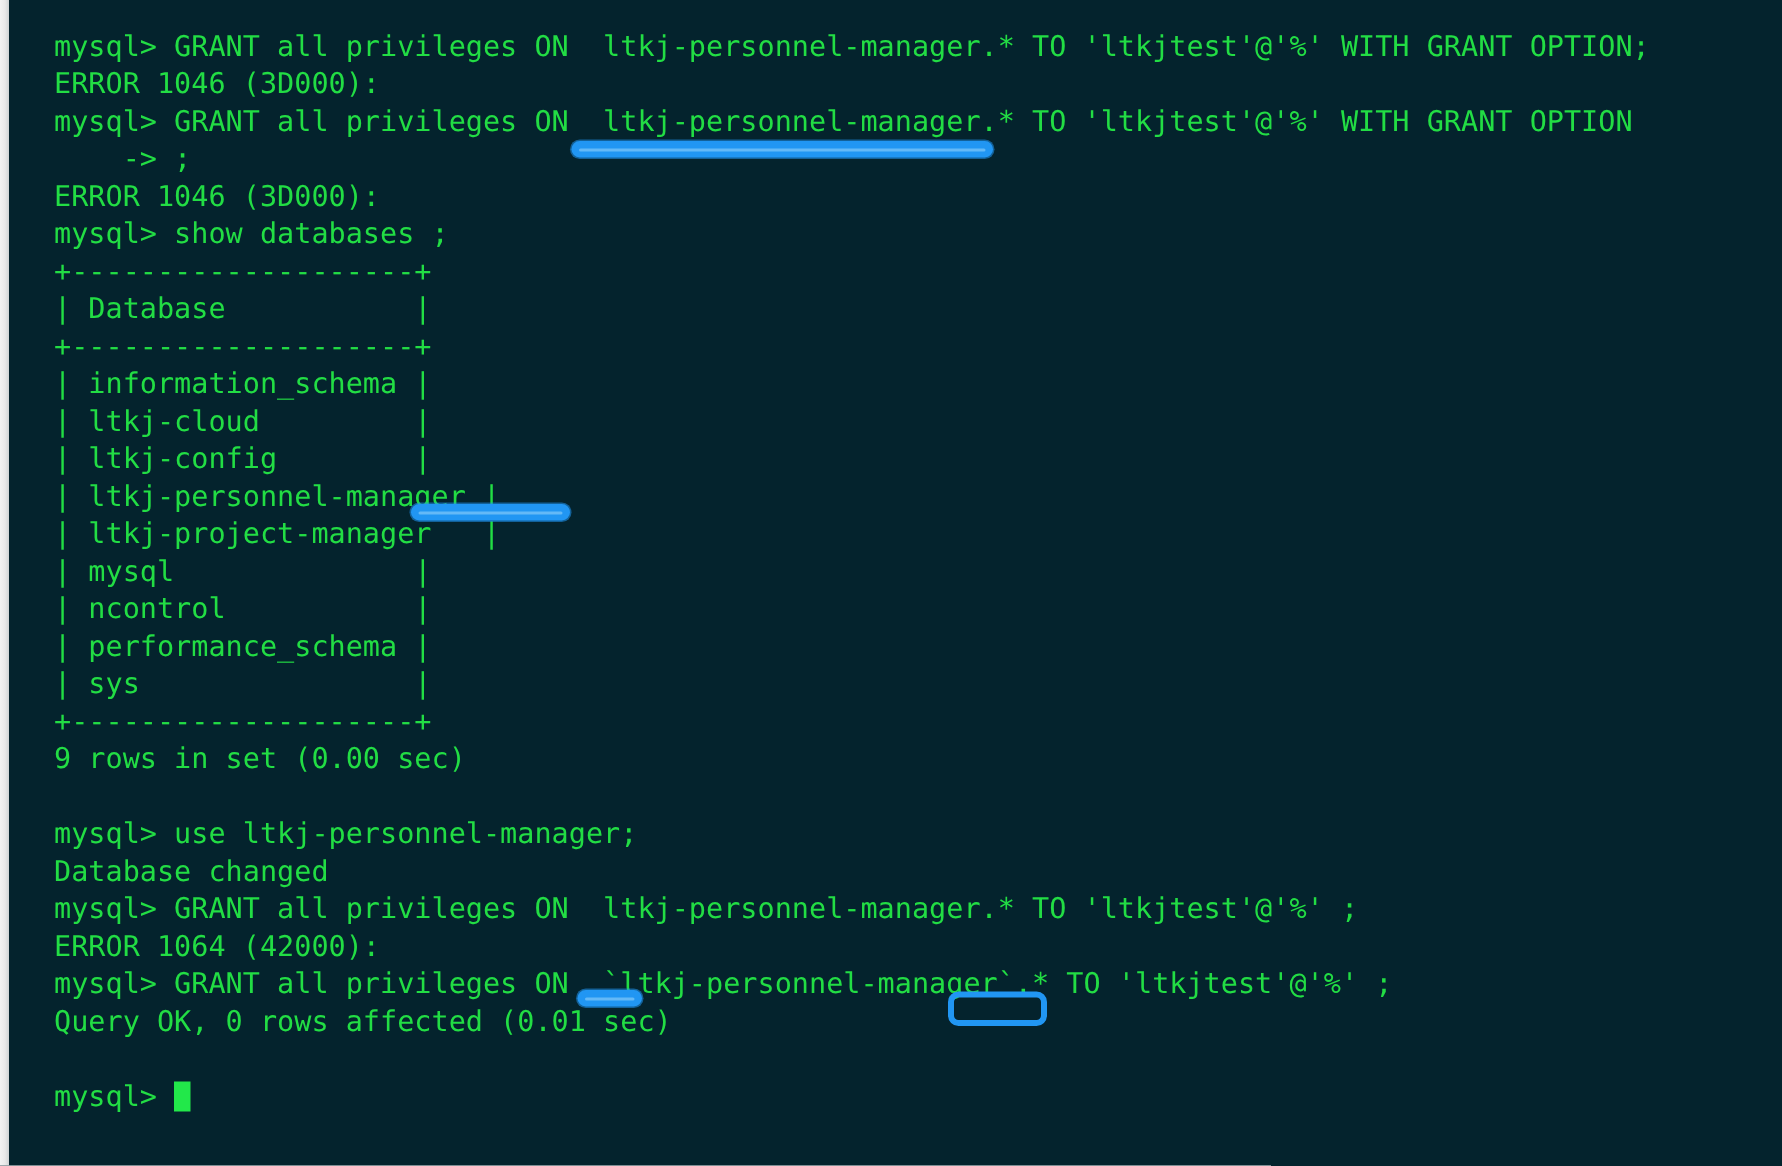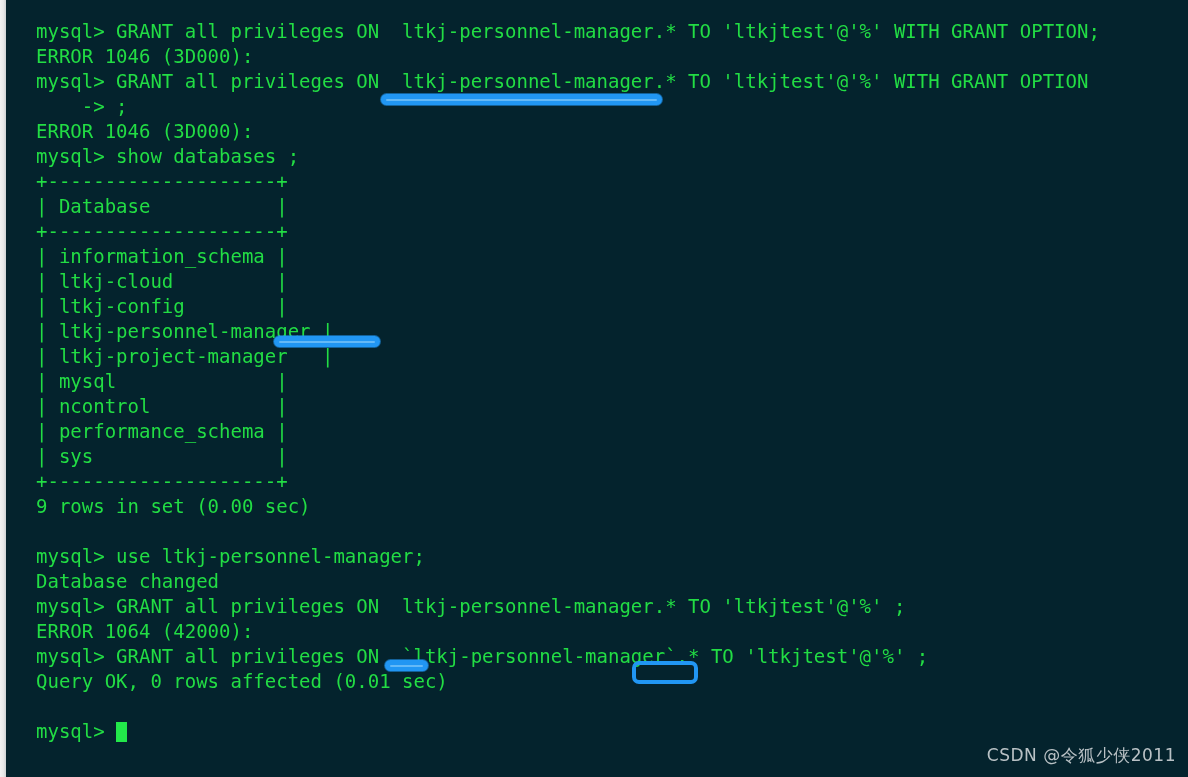--- a/index.html
+++ b/index.html
@@ -113,15 +113,14 @@
       </div>
       <div class="annot" style="left: 274px; top: 336px; width: 106px; height: 11px;">
         <div class="inner"></div>
       </div>
       <div class="annot" style="left: 385px; top: 660px; width: 43px; height: 11px;">
         <div class="inner"></div>
       </div>
       <div class="annot hollow" style="left: 632px; top: 661px; width: 58px; height: 15px;"></div>
     </div>
 
-  <div id="watermark">CSDN @令狐少侠2011</div>
 
 </div>
 
 </body></html>

